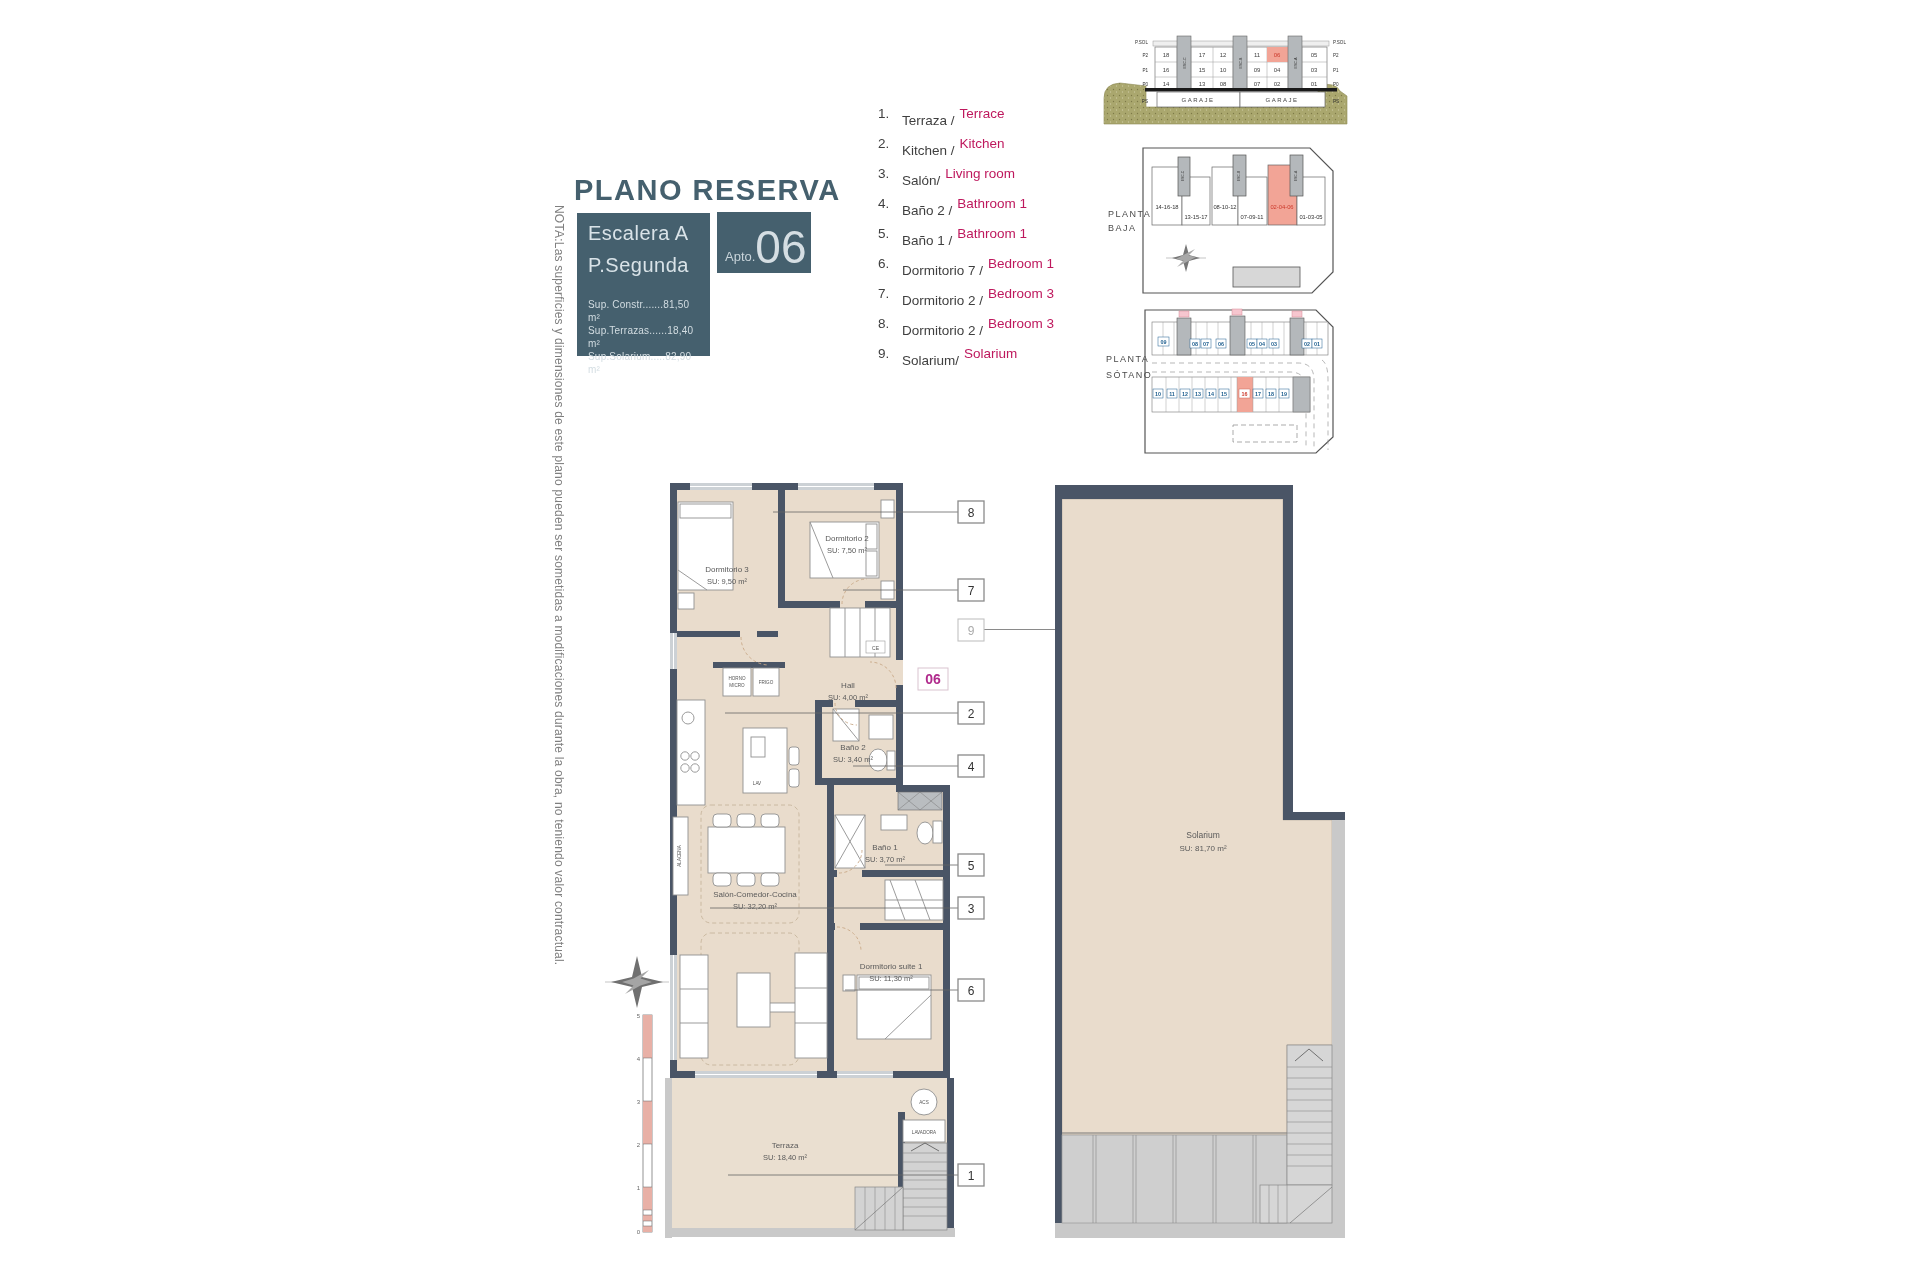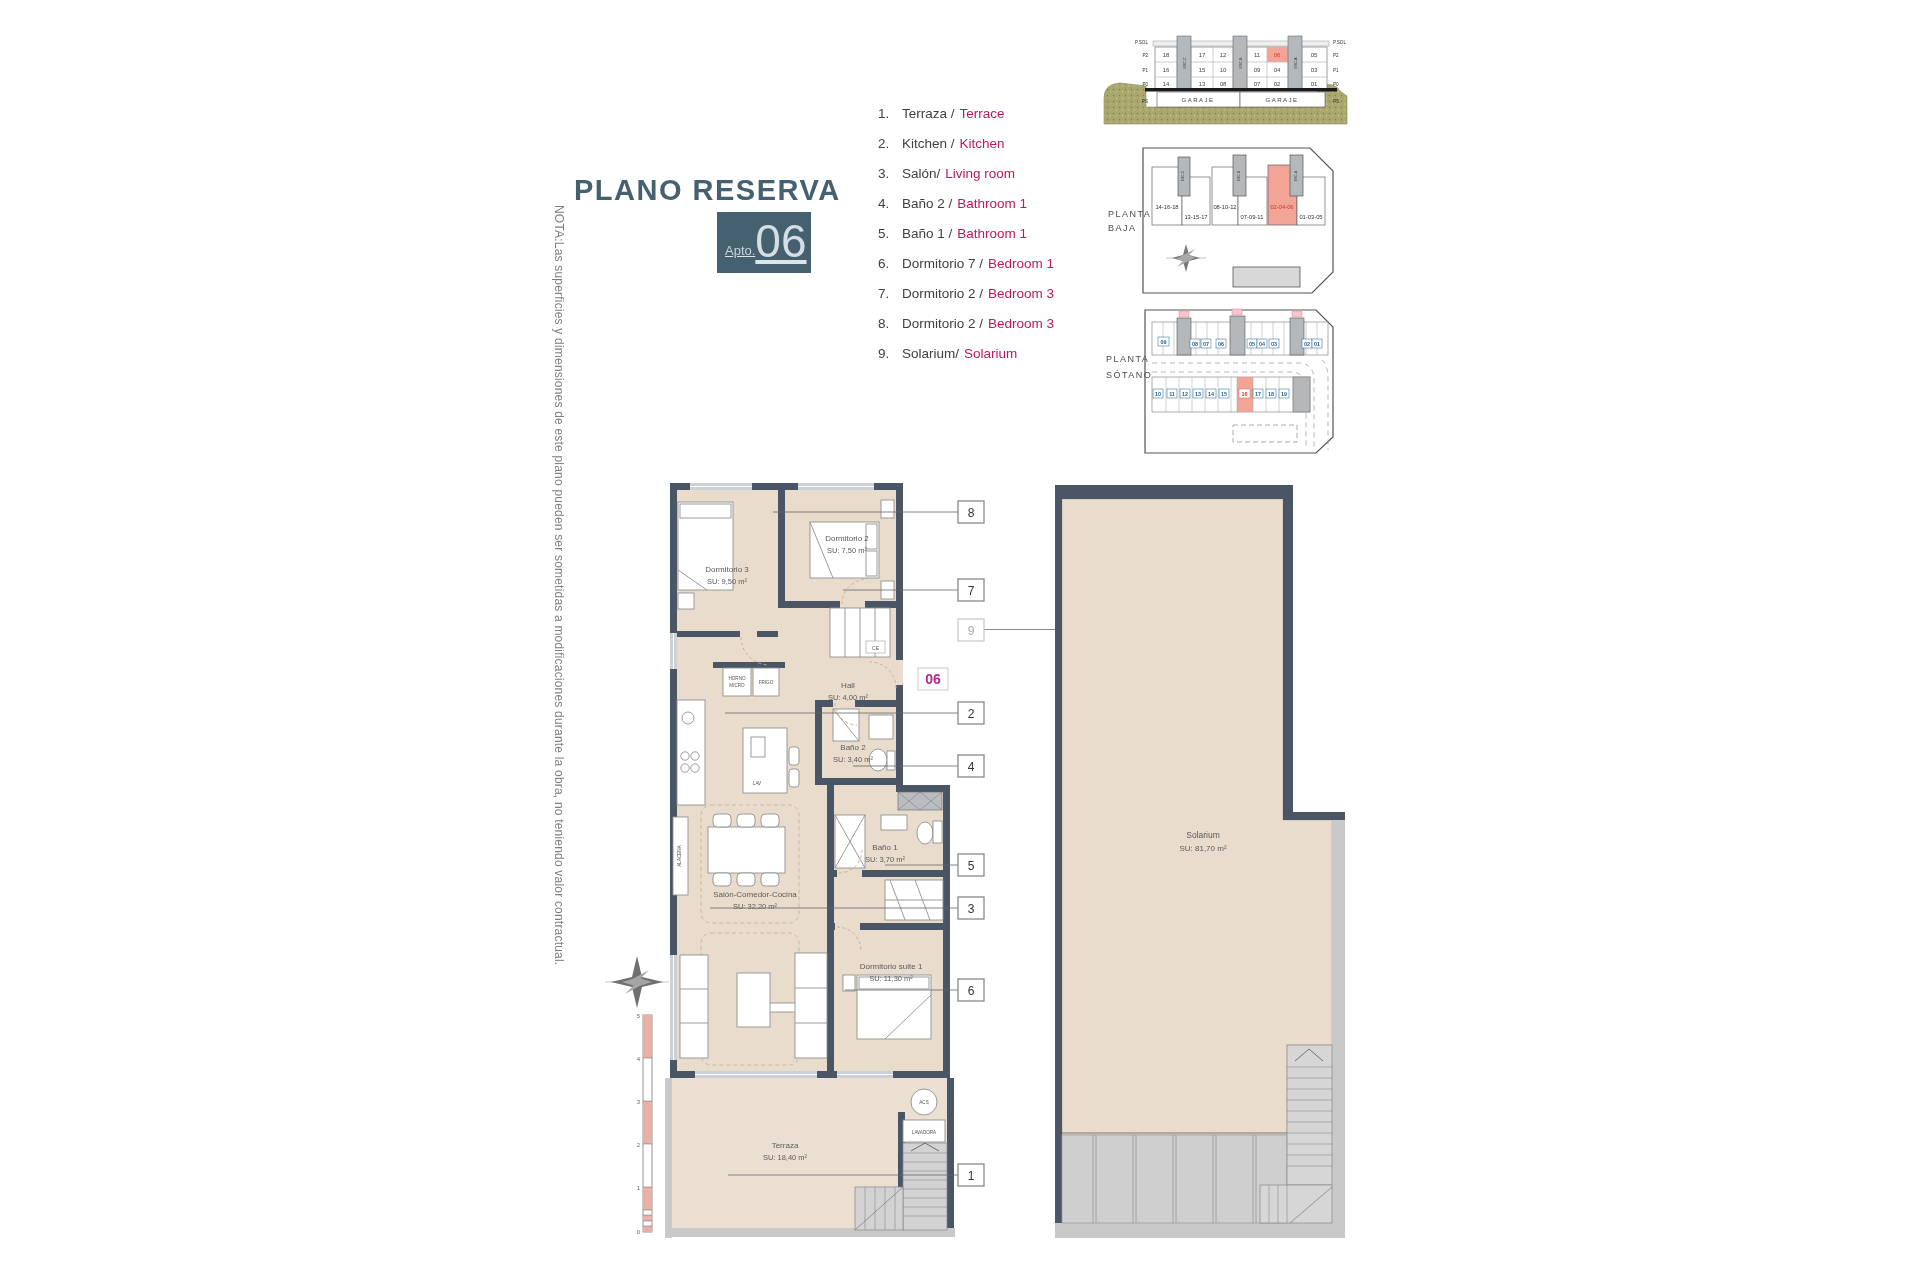--- a/index.html
+++ b/index.html
@@ -9,35 +9,44 @@
   svg{font-family:"Liberation Sans","DejaVu Sans",sans-serif;display:block;}
   .note-vert{writing-mode:vertical-rl;font-size:12px;letter-spacing:.2px;color:#7f7f7f;height:880px;}
   .page-title{font-size:29px;font-weight:600;letter-spacing:1.5px;color:#45606e;}
   .teal-box{background:#45606e;color:#dce6ea;}
   .esc-line{font-size:20px;font-weight:300;letter-spacing:.5px;color:#d9e3e8;}
   .sup-line{font-size:10px;letter-spacing:.2px;color:#d3dde2;line-height:1.3;}
   .apto-small{font-size:13px;color:#c8d4da;}
   .apto-big{font-size:46px;font-weight:300;line-height:.85;color:#d5dee3;}
   .legend-row{height:30px;font-size:13.5px;display:flex;align-items:flex-start;}
   .legend-num{width:24px;color:#3f3f3f;}
-  .legend-es{color:#3f3f3f;margin-right:5px;white-space:pre;}
+  .legend-es{color:#3f3f3f;margin-right:5px;white-space:pre;margin-top:7px;}
   .legend-en{color:#be185d;}
   .lead9{border-top:1px solid #8a8a8a;height:0;}
 </style>
 </head>
 <body>
 
 <div class="canvas">
 
   <div class="abs note-vert" style="left:548px;top:205px;width:18px;">NOTA:Las superficies y dimensiones de este plano pueden ser sometidas a modificaciones durante la obra, no teniendo valor contractual.</div>
 
   <div class="abs page-title" style="left:574px;top:174px;">PLANO RESERVA</div>
 
-
-  <div class="abs teal-box" style="left:717px;top:212px;width:94px;height:61px;box-sizing:border-box;display:flex;align-items:flex-end;padding:4px 6px 12px 8px;text-decoration:underline;">
+  <div class="abs teal-box" style="left:577px;top:213px;width:133px;height:143px;box-sizing:border-box;padding:9px 11px 8px 11px;">
+    <div class="esc-line">Escalera A</div>
+    <div class="esc-line" style="margin-top:9px;">P.Segunda</div>
+    <div style="margin-top:21px;">
+      <div class="sup-line">Sup. Constr.......81,50 m²</div>
+      <div class="sup-line">Sup.Terrazas......18,40 m²</div>
+      <div class="sup-line">Sup.Solarium.....82,90 m²</div>
+    </div>
+  </div>
+
+  <div class="abs teal-box" style="left:717px;top:212px;width:94px;height:61px;box-sizing:border-box;display:flex;align-items:flex-end;padding:4px 6px 6px 8px;">
     <span class="apto-small" style="margin-bottom:3px;">Apto.</span>
     <span class="apto-big">06</span>
   </div>
 
   <div class="abs" style="left:878px;top:106px;">
     <div class="legend-row">
         <span class="legend-num">1.</span>
         <span class="legend-es">Terraza /</span>
         <span class="legend-en">Terrace</span>
       </div>

